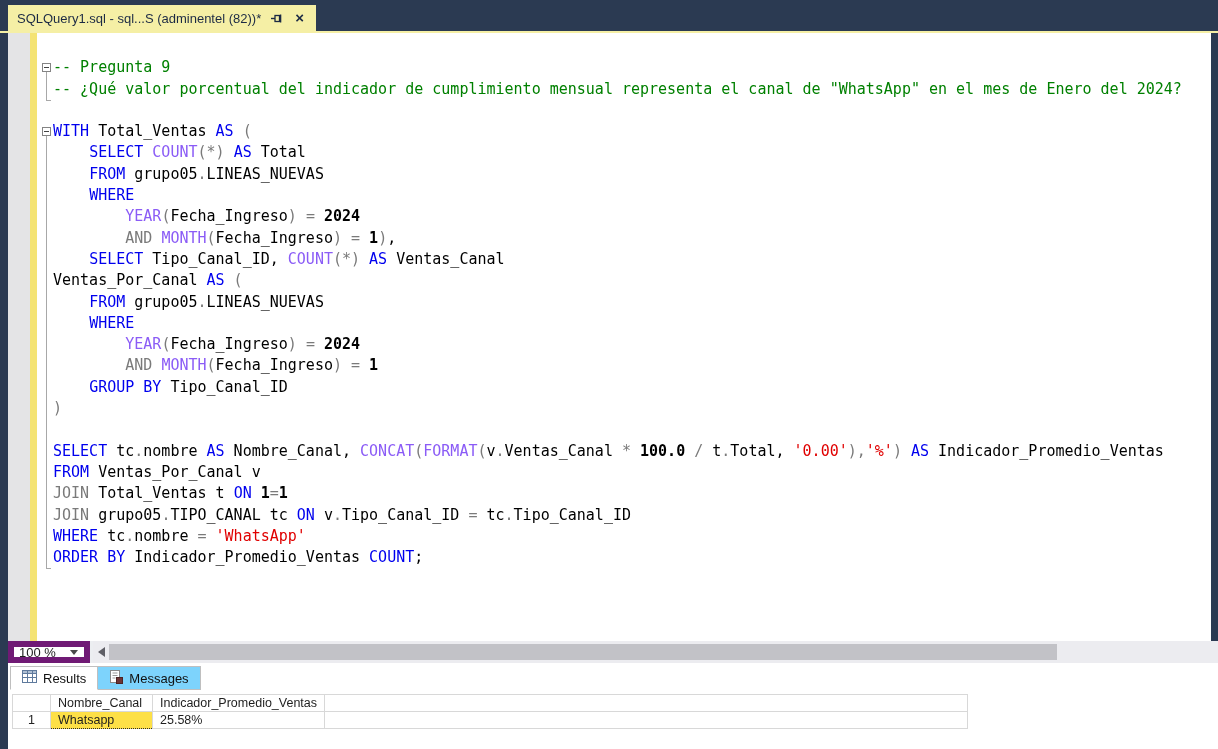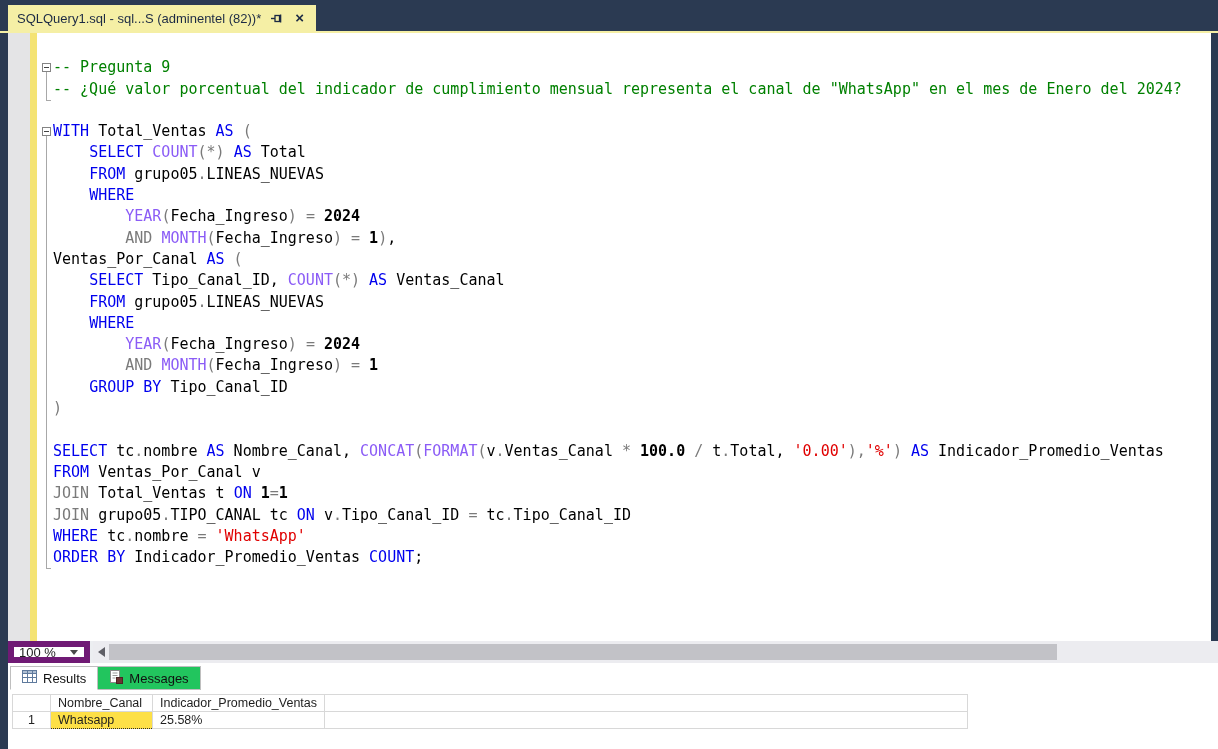--- a/index.html
+++ b/index.html
@@ -54,21 +54,21 @@
   .caret-down{width:0;height:0;border-left:4px solid transparent;border-right:4px solid transparent;border-top:5px solid #4a4a4a;}
   .scroll-track{flex:1;display:flex;align-items:center;background:#ececf0;margin-left:3px;}
   .scroll-left-btn{width:16px;height:22px;display:flex;align-items:center;justify-content:center;}
   .tri-left{width:0;height:0;border-top:5px solid transparent;border-bottom:5px solid transparent;border-right:7px solid #5f5f66;}
   .scroll-thumb{width:948px;height:16px;background:#c2c2c7;}
 
   
   .results{position:absolute;top:663px;left:8px;right:0;bottom:0;background:#fff;}
   .rtabs{position:absolute;top:3px;left:2px;display:flex;align-items:center;}
   .rtab{height:24px;display:flex;align-items:center;gap:6px;padding:0 11px;font-size:13px;color:#111;
-    border:1px solid #bfbfbf;box-sizing:border-box;background:#22c55e;}
+    border:1px solid #bfbfbf;box-sizing:border-box;background:#7dd3fc;}
   .rtab.active{background:#fff;border-bottom-color:#fff;position:relative;z-index:2;}
   .rtab + .rtab{margin-left:0;border-left:none;}
 
   .grid{position:absolute;top:31px;left:4px;border-collapse:collapse;font-size:12.5px;color:#1e1e1e;padding-left:28px;}
   .grid td,.grid th{border:1px solid #d8d8d8;padding:1px 7px;font-weight:normal;text-align:left;height:16px;box-sizing:border-box;}
   .grid th{background:#fff;}
   .col-num{width:38px;text-align:center;}
   .col-1{width:102px;}
   .col-2{width:170px;}
   .col-fill{width:643px;border-top:none !important;}
@@ -110,22 +110,22 @@
         <div class="code-line">&nbsp;</div>
         <div class="code-line"><span class="tk-cm">-- Pregunta 9</span></div>
         <div class="code-line"><span class="tk-cm">-- ¿Qué valor porcentual del indicador de cumplimiento mensual representa el canal de "WhatsApp" en el mes de Enero del 2024?</span></div>
         <div class="code-line">&nbsp;</div>
         <div class="code-line"><span class="tk-kw">WITH</span><span class="tk-id"> Total_Ventas </span><span class="tk-kw">AS</span><span class="tk-op"> (</span></div>
         <div class="code-line"><span class="tk-id">    </span><span class="tk-kw">SELECT</span><span class="tk-id"> </span><span class="tk-fn">COUNT</span><span class="tk-op">(*)</span><span class="tk-id"> </span><span class="tk-kw">AS</span><span class="tk-id"> Total</span></div>
         <div class="code-line"><span class="tk-id">    </span><span class="tk-kw">FROM</span><span class="tk-id"> grupo05</span><span class="tk-op">.</span><span class="tk-id">LINEAS_NUEVAS</span></div>
         <div class="code-line"><span class="tk-id">    </span><span class="tk-kw">WHERE</span></div>
         <div class="code-line"><span class="tk-id">        </span><span class="tk-fn">YEAR</span><span class="tk-op">(</span><span class="tk-id">Fecha_Ingreso</span><span class="tk-op">)</span><span class="tk-id"> </span><span class="tk-op">=</span><span class="tk-id"> </span><span class="tk-nu">2024</span></div>
         <div class="code-line"><span class="tk-id">        </span><span class="tk-op">AND</span><span class="tk-id"> </span><span class="tk-fn">MONTH</span><span class="tk-op">(</span><span class="tk-id">Fecha_Ingreso</span><span class="tk-op">)</span><span class="tk-id"> </span><span class="tk-op">=</span><span class="tk-id"> </span><span class="tk-nu">1</span><span class="tk-op">)</span><span class="tk-id">,</span></div>
+        <div class="code-line"><span class="tk-id">    </span><span class="tk-kw">SELECT</span><span class="tk-id"> Tipo_Canal_ID, </span><span class="tk-fn">COUNT</span><span class="tk-op">(*)</span><span class="tk-id"> </span><span class="tk-kw">AS</span><span class="tk-id"> Ventas_Canal</span></div>
         <div class="code-line"><span class="tk-id">Ventas_Por_Canal </span><span class="tk-kw">AS</span><span class="tk-op"> (</span></div>
-        <div class="code-line"><span class="tk-id">    </span><span class="tk-kw">SELECT</span><span class="tk-id"> Tipo_Canal_ID, </span><span class="tk-fn">COUNT</span><span class="tk-op">(*)</span><span class="tk-id"> </span><span class="tk-kw">AS</span><span class="tk-id"> Ventas_Canal</span></div>
         <div class="code-line"><span class="tk-id">    </span><span class="tk-kw">FROM</span><span class="tk-id"> grupo05</span><span class="tk-op">.</span><span class="tk-id">LINEAS_NUEVAS</span></div>
         <div class="code-line"><span class="tk-id">    </span><span class="tk-kw">WHERE</span></div>
         <div class="code-line"><span class="tk-id">        </span><span class="tk-fn">YEAR</span><span class="tk-op">(</span><span class="tk-id">Fecha_Ingreso</span><span class="tk-op">)</span><span class="tk-id"> </span><span class="tk-op">=</span><span class="tk-id"> </span><span class="tk-nu">2024</span></div>
         <div class="code-line"><span class="tk-id">        </span><span class="tk-op">AND</span><span class="tk-id"> </span><span class="tk-fn">MONTH</span><span class="tk-op">(</span><span class="tk-id">Fecha_Ingreso</span><span class="tk-op">)</span><span class="tk-id"> </span><span class="tk-op">=</span><span class="tk-id"> </span><span class="tk-nu">1</span></div>
         <div class="code-line"><span class="tk-id">    </span><span class="tk-kw">GROUP BY</span><span class="tk-id"> Tipo_Canal_ID</span></div>
         <div class="code-line"><span class="tk-op">)</span></div>
         <div class="code-line">&nbsp;</div>
         <div class="code-line"><span class="tk-kw">SELECT</span><span class="tk-id"> tc</span><span class="tk-op">.</span><span class="tk-id">nombre </span><span class="tk-kw">AS</span><span class="tk-id"> Nombre_Canal, </span><span class="tk-fn">CONCAT</span><span class="tk-op">(</span><span class="tk-fn">FORMAT</span><span class="tk-op">(</span><span class="tk-id">v</span><span class="tk-op">.</span><span class="tk-id">Ventas_Canal </span><span class="tk-op">*</span><span class="tk-id"> </span><span class="tk-nu">100.0</span><span class="tk-id"> </span><span class="tk-op">/</span><span class="tk-id"> t</span><span class="tk-op">.</span><span class="tk-id">Total, </span><span class="tk-st">'0.00'</span><span class="tk-op">),</span><span class="tk-st">'%'</span><span class="tk-op">)</span><span class="tk-id"> </span><span class="tk-kw">AS</span><span class="tk-id"> Indicador_Promedio_Ventas</span></div>
         <div class="code-line"><span class="tk-kw">FROM</span><span class="tk-id"> Ventas_Por_Canal v</span></div>
         <div class="code-line"><span class="tk-op">JOIN</span><span class="tk-id"> Total_Ventas t </span><span class="tk-kw">ON</span><span class="tk-id"> </span><span class="tk-nu">1</span><span class="tk-op">=</span><span class="tk-nu">1</span></div>

